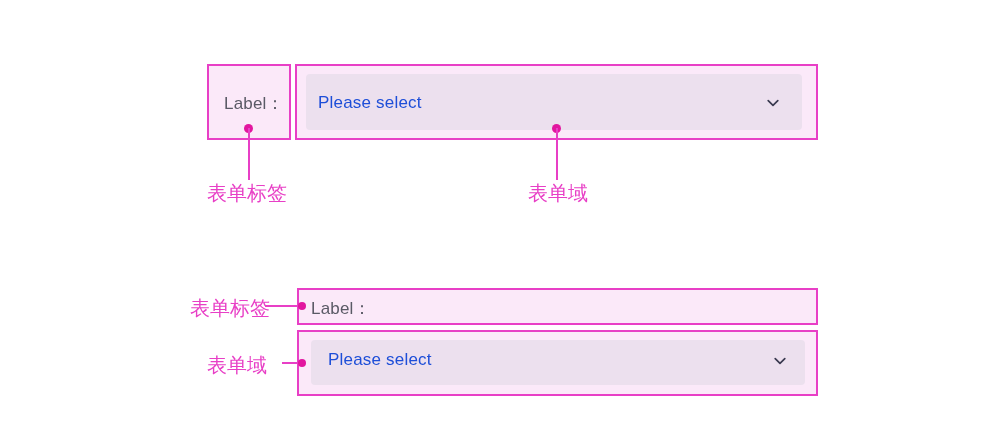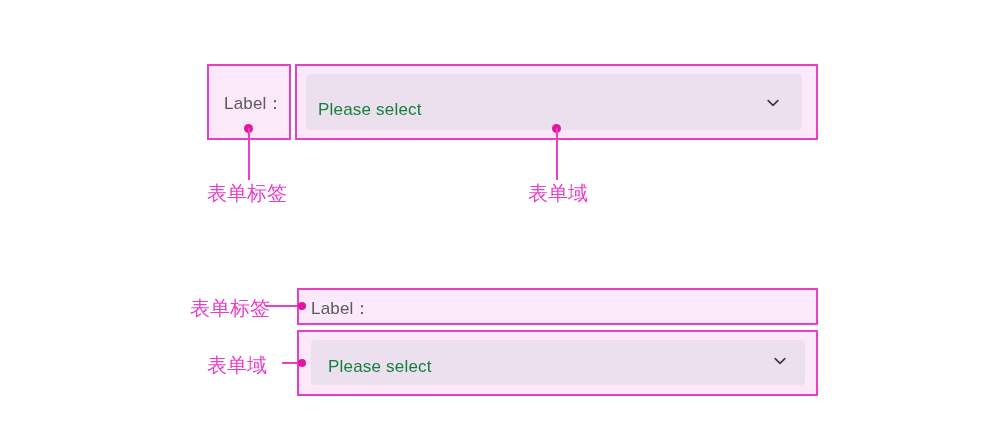--- a/index.html
+++ b/index.html
@@ -39,25 +39,24 @@
 
   
   .select-control {
     position: absolute;
     box-sizing: border-box;
     background: #ece0ee;
     border-radius: 4px;
   }
   .select-placeholder {
     position: absolute;
-    color: #15803d;
+    color: #1d4ed8;
     font-size: 17px;
     letter-spacing: 0.2px;
     white-space: nowrap;
-    margin-top: 7px;
   }
   .chevron {
     position: absolute;
     width: 16px;
     height: 16px;
   }
   .chevron svg { display: block; width: 16px; height: 16px; }
 
   
   .callout-text {

